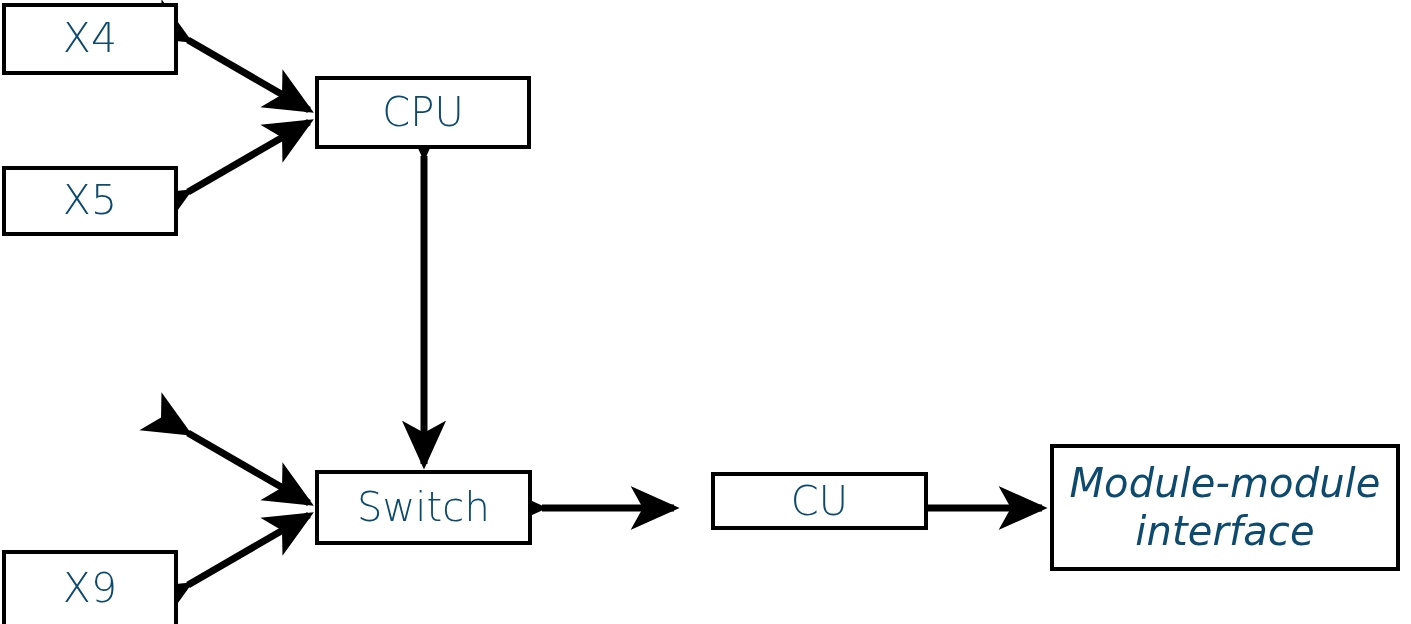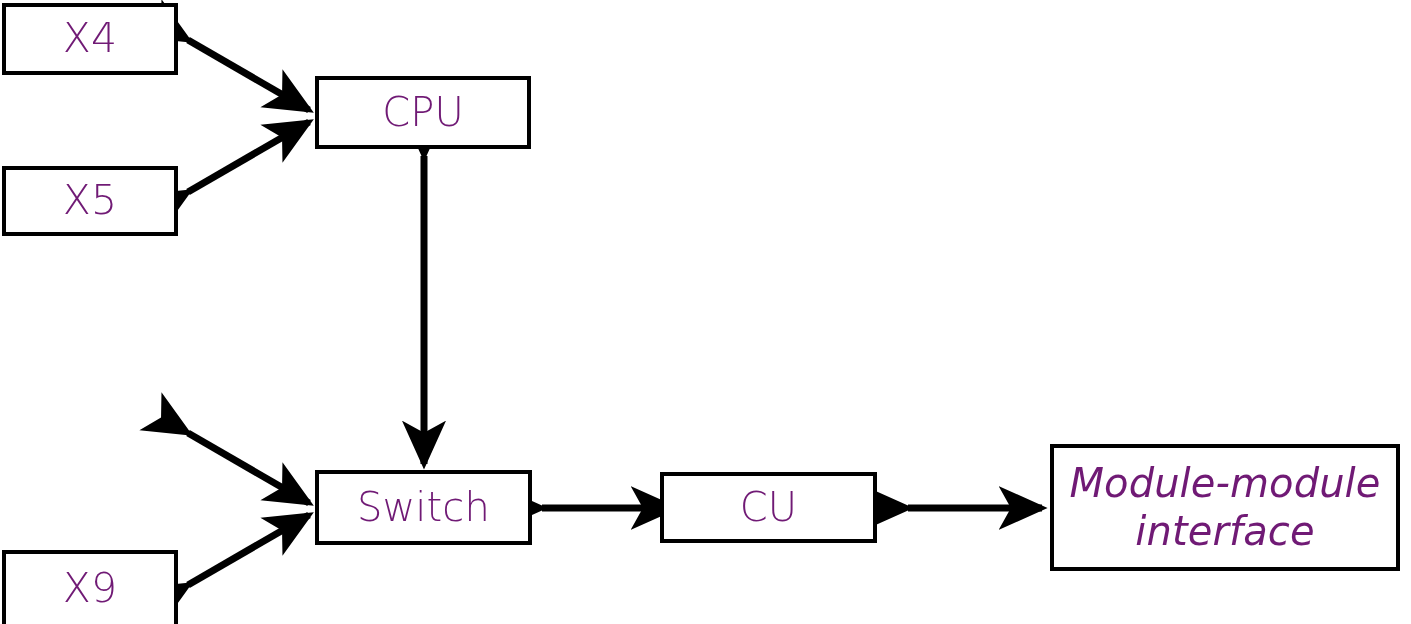--- a/index.html
+++ b/index.html
@@ -32,35 +32,35 @@
     box-sizing: border-box;
     background: #ffffff;
     border: 4px solid #000000;
     display: flex;
     align-items: center;
     justify-content: center;
     text-align: center;
   }
   .node .node-label {
     display: block;
-    color: #701a75;
+    color: #0c4a6e;
     font-weight: 300;
     line-height: 1.12;
     letter-spacing: 0.1px;
     white-space: pre-line;
     padding: 0 4px;
   }
   
   #node-x4   { left: 2px;    top: 3px;   width: 176px; height: 72px; }
   #node-x5   { left: 2px;    top: 166px; width: 176px; height: 70px; }
   #node-x8   { left: 2px;    top: 396px; width: 176px; height: 70px; }
   #node-x9   { left: 2px;    top: 550px; width: 176px; height: 78px; }
   #node-cpu  { left: 315px;  top: 76px;  width: 216px; height: 73px; }
   #node-switch { left: 315px; top: 470px; width: 217px; height: 75px; }
-  #node-cu   { left: 660px;  top: 472px; width: 217px; height: 71px; }
+  #node-cu   { left: 711px;  top: 472px; width: 217px; height: 58px; }
   #node-module { left: 1050px; top: 444px; width: 350px; height: 127px; }
 
   #node-x4 .node-label,
   #node-x5 .node-label,
   #node-x8 .node-label,
   #node-x9 .node-label { font-size: 41px; }
 
   #node-cpu .node-label,
   #node-switch .node-label,
   #node-cu .node-label { font-size: 40px; }

